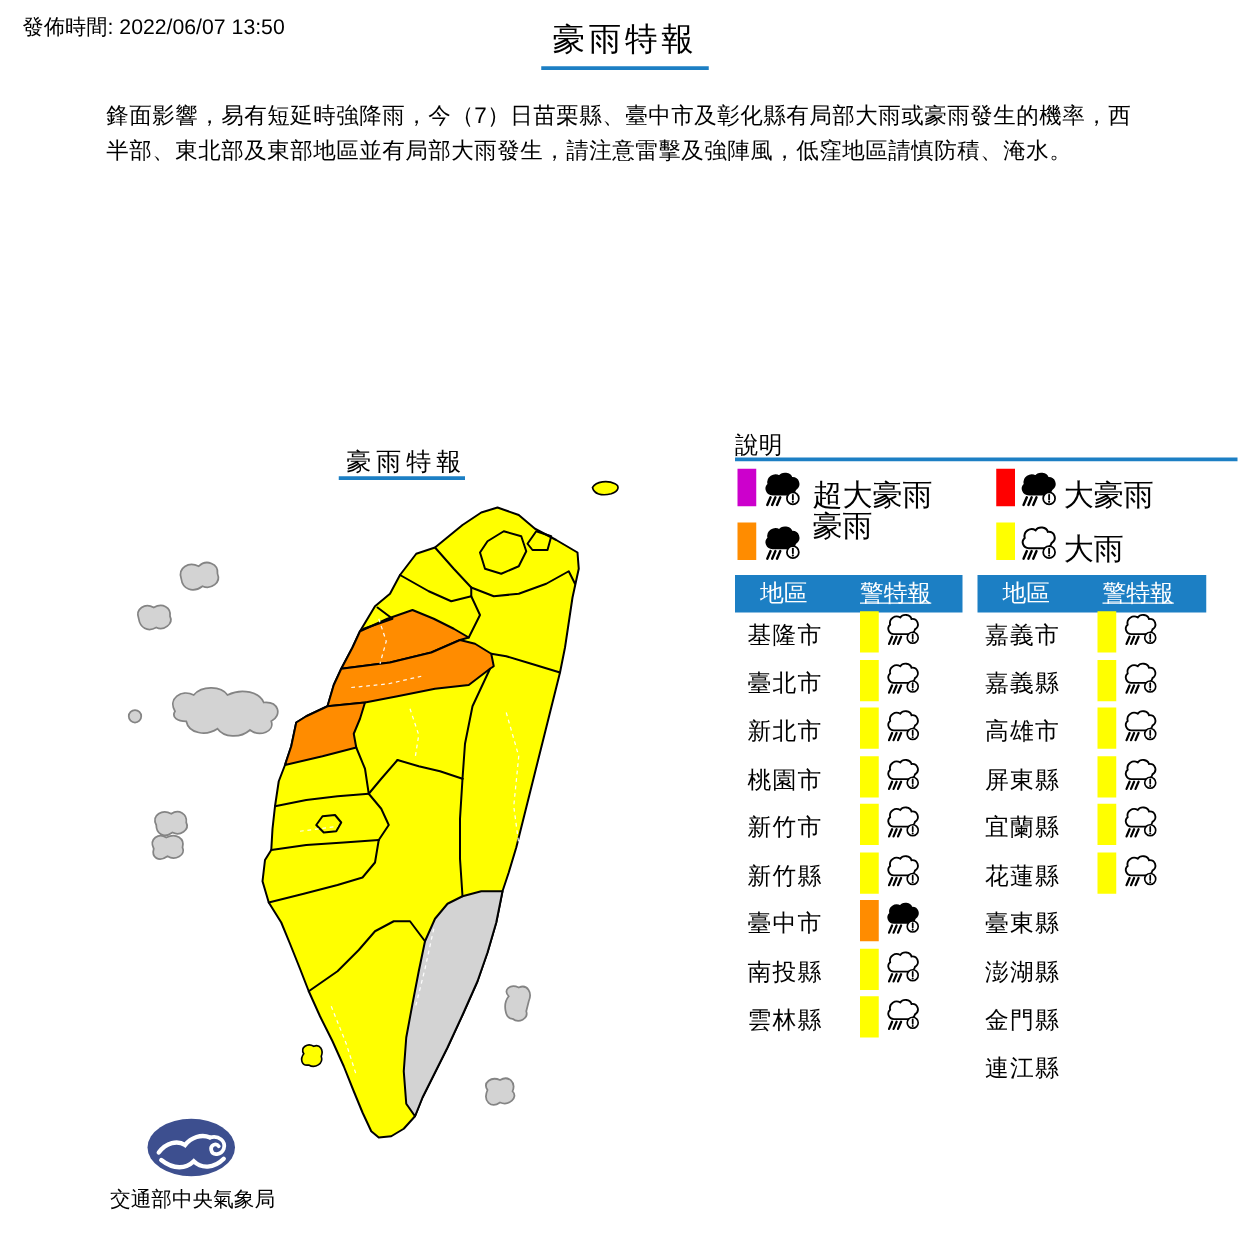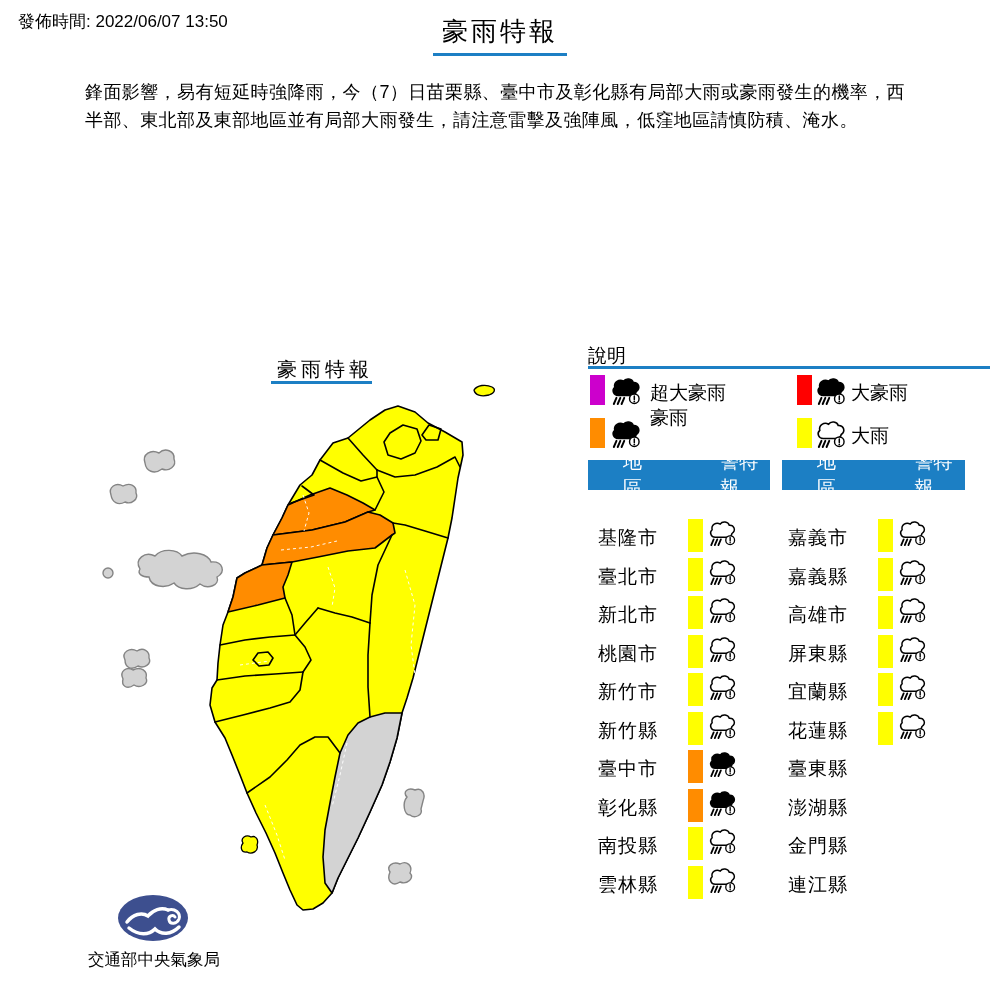--- a/index.html
+++ b/index.html
@@ -12,33 +12,33 @@
   #title-wrap{left:0;top:14px;width:1000px;text-align:center;}
   #page-title{display:inline-block;font-size:26px;letter-spacing:3px;
     border-bottom:3px solid var(--c-accent_blue);padding:0 9px 4px 9px;}
   #bulletin{left:85px;top:78px;width:834px;font-size:18px;line-height:28px;letter-spacing:0.4px;text-align:left;}
 
   
   #legend-title{left:588px;top:343px;font-size:19px;}
   #legend-rule{left:588px;top:366px;width:402px;height:3px;background:var(--c-accent_blue);}
   .swatch{width:15px;}
   .lg-swatch{height:30px;}
-  .lg-label{font-size:19px;}
+  .lg-label{font-size:24px;}
   .icon-box svg{display:block;}
 
   
   .thead{top:460px;height:30px;background:var(--c-accent_blue);color:#fff;font-size:19px;
     display:flex;align-items:center;}
   #thead-left{left:588px;width:182px;}
   #thead-right{left:782px;width:183px;}
-  .th-region{margin-left:35px;}
-  .th-warn{margin-left:64px;}
+  .th-region{margin-left:20px;}
+  .th-warn{margin-left:42px;text-decoration:underline;}
 
   
-  .rows{top:519px;width:190px;}
+  .rows{top:489px;width:190px;}
   #rows-left{left:588px;}
   #rows-right{left:782px;}
   .trow{height:38.5px;position:relative;}
   .rname{position:absolute;left:10px;top:6px;font-size:19px;letter-spacing:1px;}
   #rows-right .rname{left:6px;}
   .rswatch{position:absolute;left:100px;top:0;width:15px;height:33px;}
   #rows-right .rswatch{left:96px;}
   .ricon{position:absolute;left:119px;top:1px;}
   #rows-right .ricon{left:115px;}
 
@@ -289,33 +289,20 @@
         <svg width="31" height="28" viewBox="0 0 38 34" xmlns="http://www.w3.org/2000/svg">
           <path d="M10,21 C5,21 2.5,15 6.3,11.8 C4.8,5.8 11.3,1.8 16.2,4.8 C18.8,0.8 26,1.6 27.2,6.2 C33.2,5.6 36,12.8 30.6,16.4 C30,19 27.4,21 24.4,21 Z" fill="#000" stroke="#000" stroke-width="1.8"></path>
           <path d="M8.2,23.6 L5.2,30.6 M12.6,23.6 L9.6,30.6 M17,23.6 L14,30.6" stroke="#000" stroke-width="2.2" stroke-linecap="round"></path>
           <circle cx="28.4" cy="24.6" r="5.4" fill="#fff" stroke="#000" stroke-width="1.6"></circle>
           <path d="M28.4,21.4 L28.4,25.6" stroke="#000" stroke-width="1.7" stroke-linecap="round"></path>
           <circle cx="28.4" cy="27.7" r="1" fill="#000"></circle>
         </svg>
       </span>
     </div>
     <div class="trow">
-      <span class="rname">彰化縣</span>
-      <span class="rswatch" style="background: rgb(255, 140, 0);"></span>
-      <span class="ricon icon-box">
-        <svg width="31" height="28" viewBox="0 0 38 34" xmlns="http://www.w3.org/2000/svg">
-          <path d="M10,21 C5,21 2.5,15 6.3,11.8 C4.8,5.8 11.3,1.8 16.2,4.8 C18.8,0.8 26,1.6 27.2,6.2 C33.2,5.6 36,12.8 30.6,16.4 C30,19 27.4,21 24.4,21 Z" fill="#000" stroke="#000" stroke-width="1.8"></path>
-          <path d="M8.2,23.6 L5.2,30.6 M12.6,23.6 L9.6,30.6 M17,23.6 L14,30.6" stroke="#000" stroke-width="2.2" stroke-linecap="round"></path>
-          <circle cx="28.4" cy="24.6" r="5.4" fill="#fff" stroke="#000" stroke-width="1.6"></circle>
-          <path d="M28.4,21.4 L28.4,25.6" stroke="#000" stroke-width="1.7" stroke-linecap="round"></path>
-          <circle cx="28.4" cy="27.7" r="1" fill="#000"></circle>
-        </svg>
-      </span>
-    </div>
-    <div class="trow">
       <span class="rname">南投縣</span>
       <span class="rswatch" style="background: rgb(255, 255, 0);"></span>
       <span class="ricon icon-box">
         <svg width="31" height="28" viewBox="0 0 38 34" xmlns="http://www.w3.org/2000/svg">
           <path d="M10,21 C5,21 2.5,15 6.3,11.8 C4.8,5.8 11.3,1.8 16.2,4.8 C18.8,0.8 26,1.6 27.2,6.2 C33.2,5.6 36,12.8 30.6,16.4 C30,19 27.4,21 24.4,21 Z" fill="#fff" stroke="#000" stroke-width="1.8"></path>
           <path d="M8.2,23.6 L5.2,30.6 M12.6,23.6 L9.6,30.6 M17,23.6 L14,30.6" stroke="#000" stroke-width="2.2" stroke-linecap="round"></path>
           <circle cx="28.4" cy="24.6" r="5.4" fill="#fff" stroke="#000" stroke-width="1.6"></circle>
           <path d="M28.4,21.4 L28.4,25.6" stroke="#000" stroke-width="1.7" stroke-linecap="round"></path>
           <circle cx="28.4" cy="27.7" r="1" fill="#000"></circle>
         </svg>

